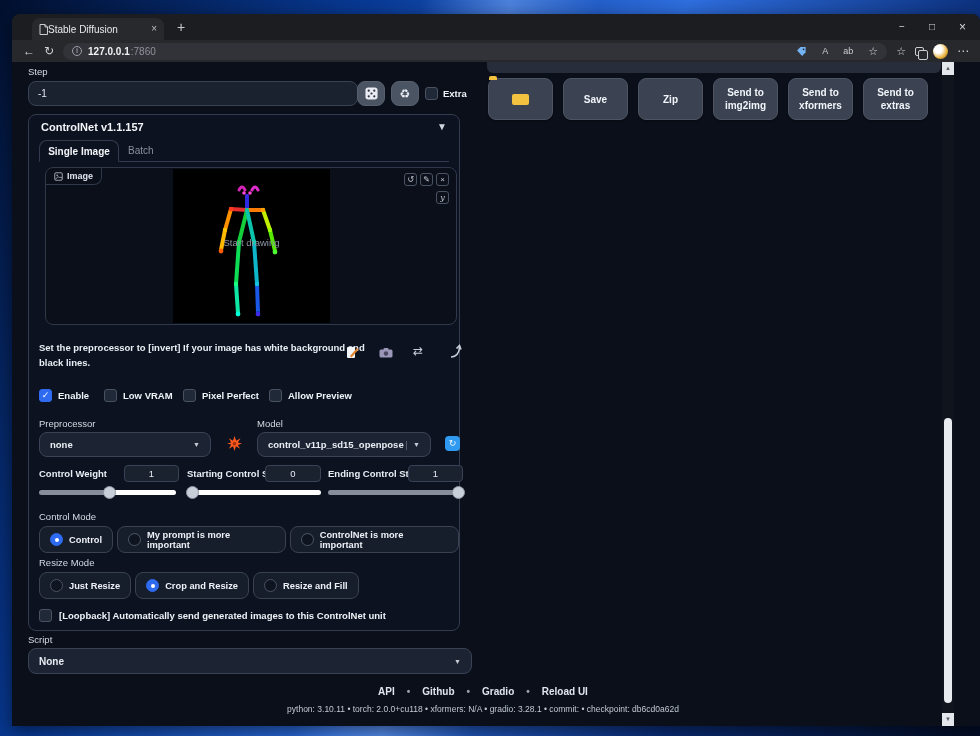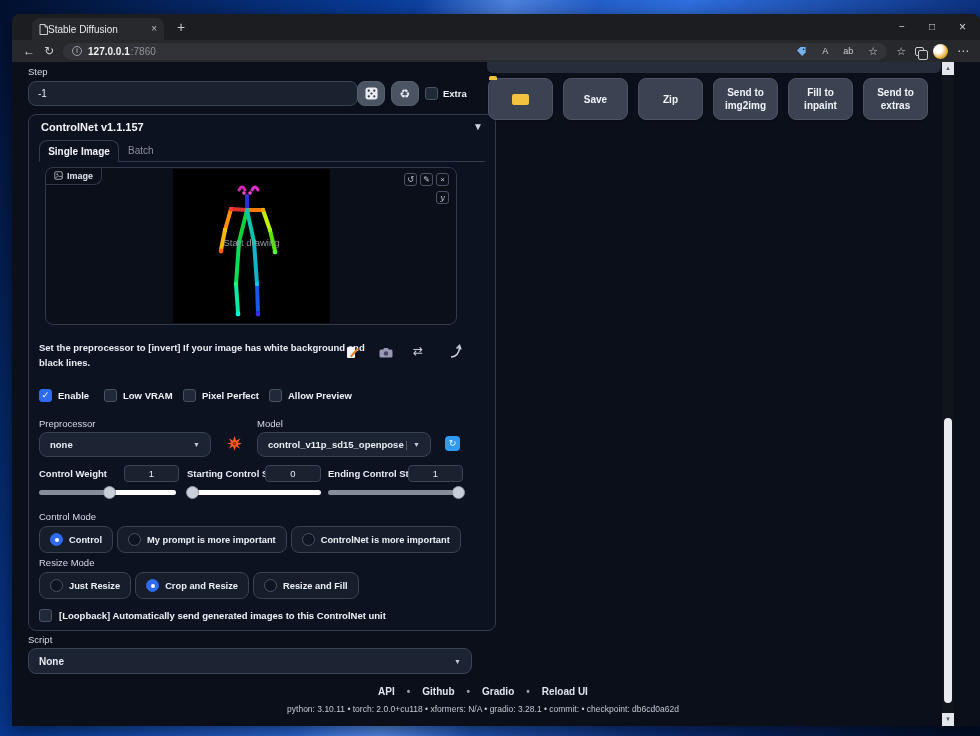--- a/index.html
+++ b/index.html
@@ -49,33 +49,33 @@
   .field { background:#1a2230; border:1px solid #3a4356; border-radius:8px; color:#e2e6ed;
     font-size:10px; display:flex; align-items:center; padding:0 9px; }
   .sqbtn { background:#4b5462; border:1px solid #565f6e; border-radius:8px; display:flex;
     align-items:center; justify-content:center; }
   .cbox { width:13px; height:13px; background:#202938; border:1px solid #4a5262; border-radius:3px;
     display:flex; align-items:center; justify-content:center; }
   .cbox.on { background:#2e6bf0; border-color:#2e6bf0; }
   .cbox .mk { font-size:9px; color:#fff; line-height:1; }
   .cblbl { font-size:9.5px; font-weight:600; color:#eef2f7; }
 
-  .panel { position:absolute; left:16px; top:52px; width:468px; height:517px; background:#0c1220;
+  .panel { position:absolute; left:16px; top:52px; width:432px; height:517px; background:#0c1220;
     border:1px solid #333c4e; border-radius:8px; }
   .cn-title { position:absolute; left:12px; top:6px; font-size:11px; font-weight:bold; color:#f3f5f9; }
   .cn-caret { position:absolute; right:12px; top:6px; font-size:10px; color:#cfd5de; }
   .tabline { position:absolute; left:10px; right:10px; top:46px; height:1px; background:#333c4e; }
   .cn-tab { position:absolute; left:10px; top:25px; width:80px; height:22px; background:#0c1220;
     border:1px solid #333c4e; border-bottom-color:#0c1220; border-radius:8px 8px 0 0; z-index:2;
     display:flex; align-items:center; justify-content:center; font-size:10px; font-weight:700; color:#f3f5f9; }
   .cn-tab2 { position:absolute; left:99px; top:30px; font-size:10px; color:#89909f; }
 
   .imgbox { position:absolute; left:16px; top:52px; width:412px; height:158px; background:#0b0f19;
     border:1px solid #30394a; border-radius:8px; }
-  .chip { position:absolute; left:0; top:0; display:flex; align-items:flex-start; gap:4px; padding:3px 8px;
+  .chip { position:absolute; left:0; top:0; display:flex; align-items:center; gap:4px; padding:3px 8px;
     border-right:1px solid #30394a; border-bottom:1px solid #30394a; border-radius:8px 0 8px 0; }
   .chip span { font-size:9px; font-weight:600; color:#dfe4ec; }
   .canvas { position:absolute; left:127px; top:1px; width:157px; height:154px; background:#000; }
   .hint { position:absolute; left:0; top:68px; width:100%; text-align:center; font-size:9.5px; color:#8f97a4; }
   .cv-btn { position:absolute; width:13px; height:13px; border:1px solid #4a5364; border-radius:3px;
     background:rgba(13,17,27,.85); color:#c3cad6; font-size:8px; line-height:11px; text-align:center; }
 
   .help { position:absolute; font-size:9.5px; font-weight:600; color:#e9edf4; }
   .ddn { position:absolute; height:25px; background:#1c2433; border:1px solid #3a4356; border-radius:8px;
     display:flex; align-items:center; padding:0 10px; }
@@ -363,21 +363,21 @@
       <div class="strip"></div>
       <div class="rbtn" style="left:476px">
         <div>
             <div class="folder-tab"></div>
             <div class="folder-body"></div>
           </div>
       </div>
       <div class="rbtn" style="left:551px">Save</div>
       <div class="rbtn" style="left:626px">Zip</div>
       <div class="rbtn" style="left:701px;padding:0 8px">Send to img2img</div>
-      <div class="rbtn" style="left:776px;padding:0 8px">Fill to inpaint</div>
+      <div class="rbtn" style="left:776px;padding:0 8px">Send to xformers</div>
       <div class="rbtn" style="left:851px;padding:0 8px">Send to extras</div>
 
       <div class="flinks">
         <span>API</span>
         <span class="b">•</span>
         <span>Github</span>
         <span class="b">•</span>
         <span>Gradio</span>
         <span class="b">•</span>
         <span>Reload UI</span>

